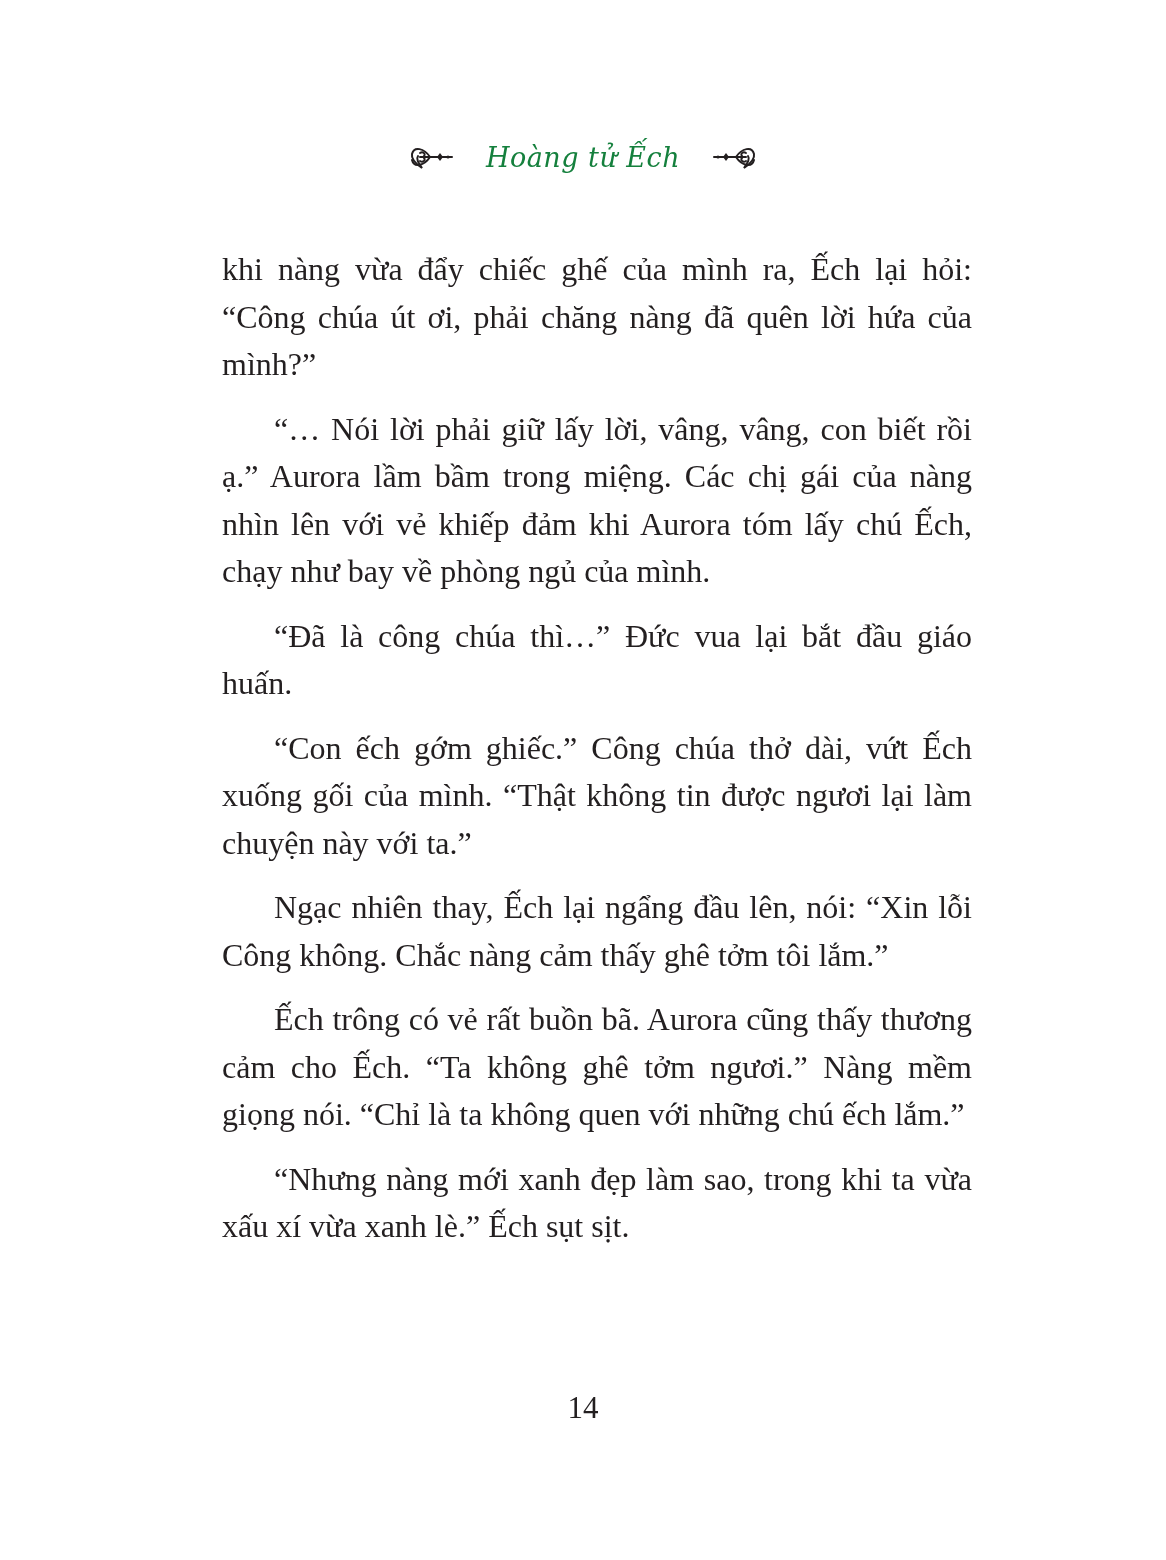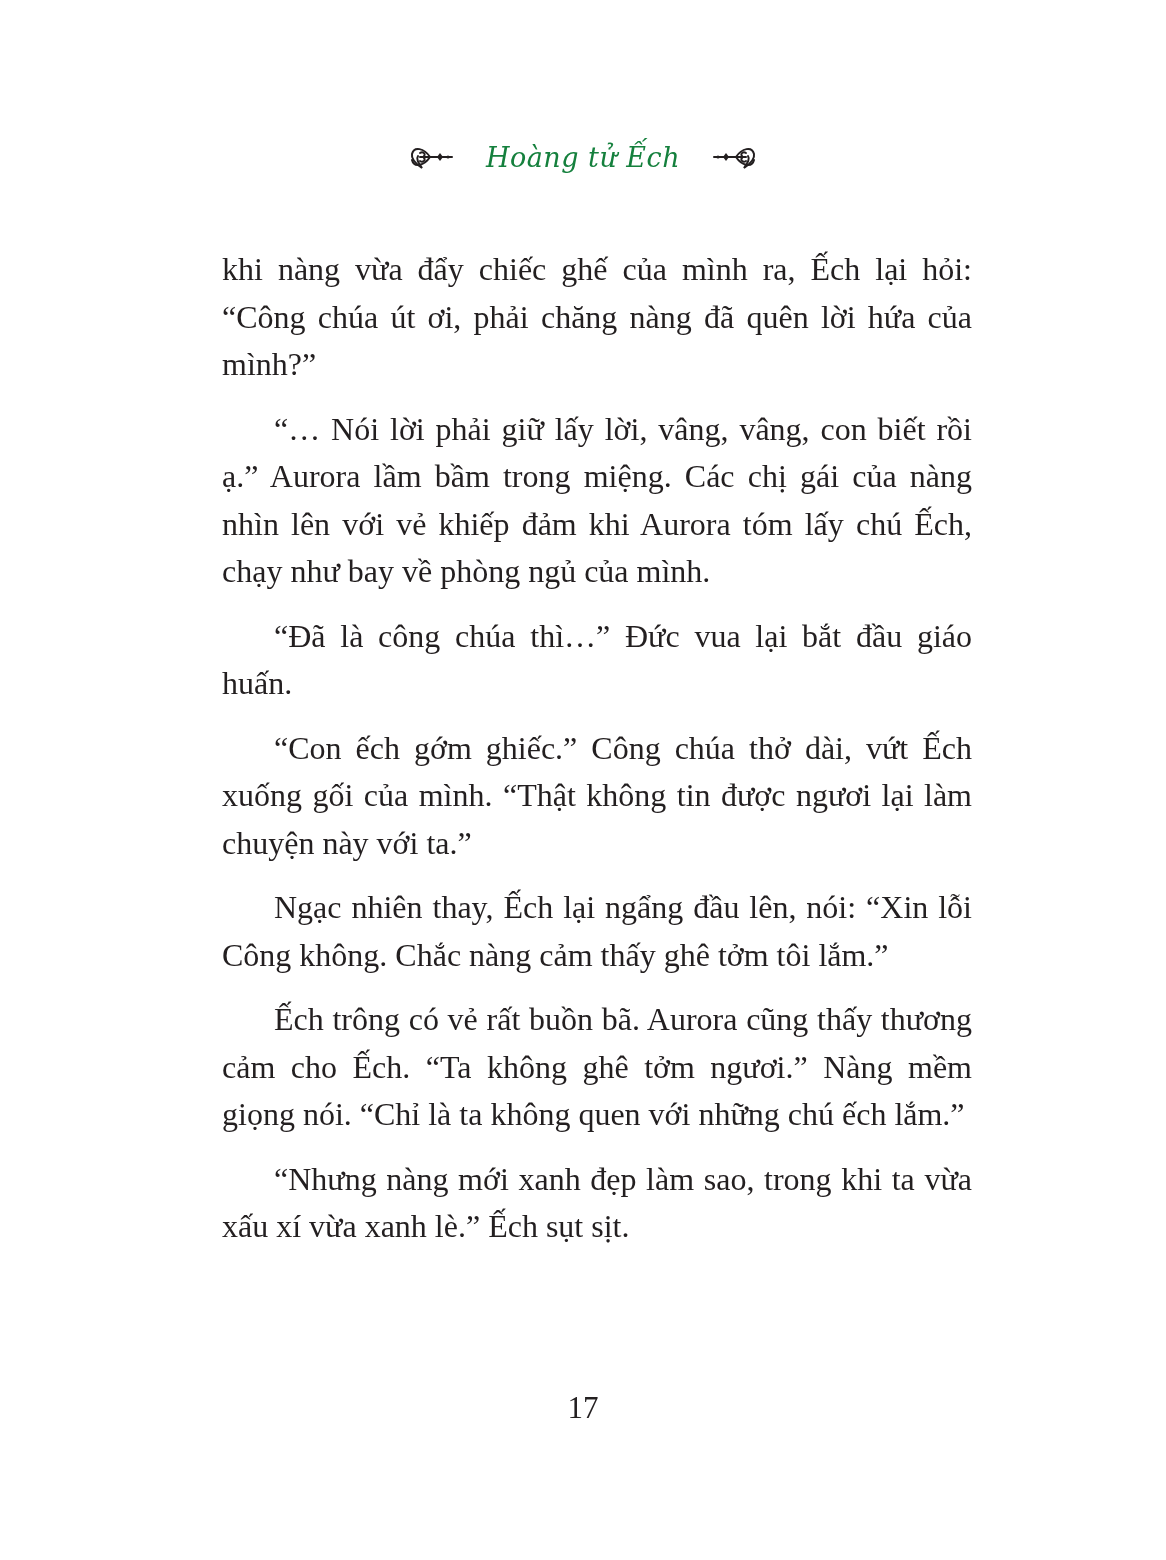--- a/index.html
+++ b/index.html
@@ -112,15 +112,15 @@
   <div class="body-text">
     <p class="para no-indent">khi nàng vừa đẩy chiếc ghế của mình ra, Ếch lại hỏi: “Công chúa út ơi, phải chăng nàng đã quên lời hứa của mình?”</p>
     <p class="para">“… Nói lời phải giữ lấy lời, vâng, vâng, con biết rồi ạ.” Aurora lầm bầm trong miệng. Các chị gái của nàng nhìn lên với vẻ khiếp đảm khi Aurora tóm lấy chú Ếch, chạy như bay về phòng ngủ của mình.</p>
     <p class="para">“Đã là công chúa thì…” Đức vua lại bắt đầu giáo huấn.</p>
     <p class="para">“Con ếch gớm ghiếc.” Công chúa thở dài, vứt Ếch xuống gối của mình. “Thật không tin được ngươi lại làm chuyện này với ta.”</p>
     <p class="para">Ngạc nhiên thay, Ếch lại ngẩng đầu lên, nói: “Xin lỗi Công không. Chắc nàng cảm thấy ghê tởm tôi lắm.”</p>
     <p class="para">Ếch trông có vẻ rất buồn bã. Aurora cũng thấy thương cảm cho Ếch. “Ta không ghê tởm ngươi.” Nàng mềm giọng nói. “Chỉ là ta không quen với những chú ếch lắm.”</p>
     <p class="para">“Nhưng nàng mới xanh đẹp làm sao, trong khi ta vừa xấu xí vừa xanh lè.” Ếch sụt sịt.</p>
   </div>
 
-  <div class="page-number">17</div>
+  <div class="page-number">14</div>
 
 </div>
 
 </body></html>

